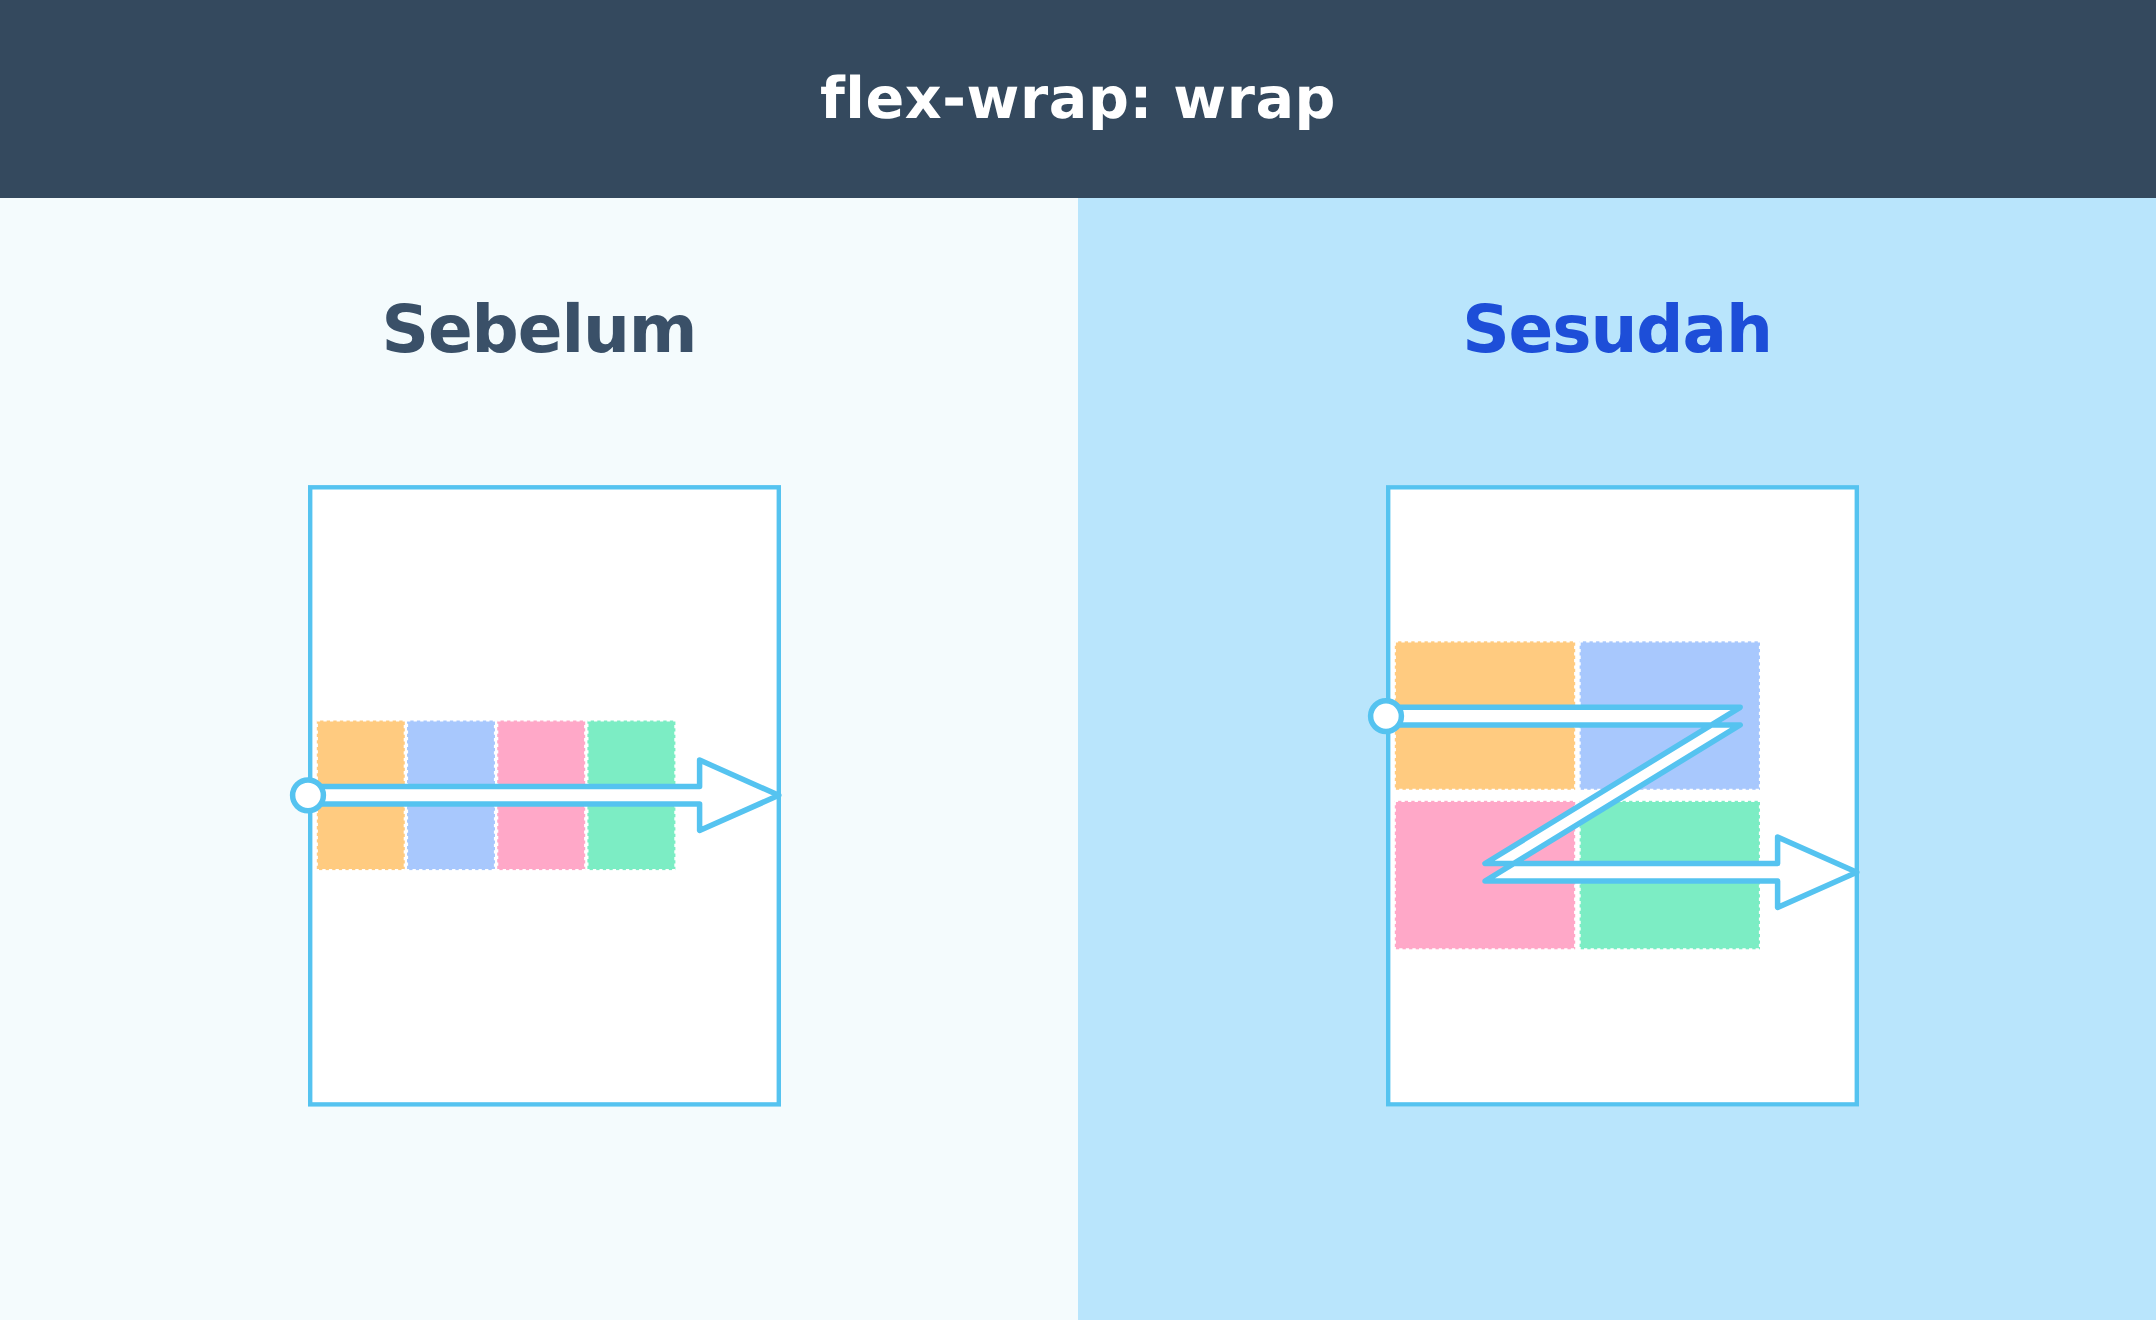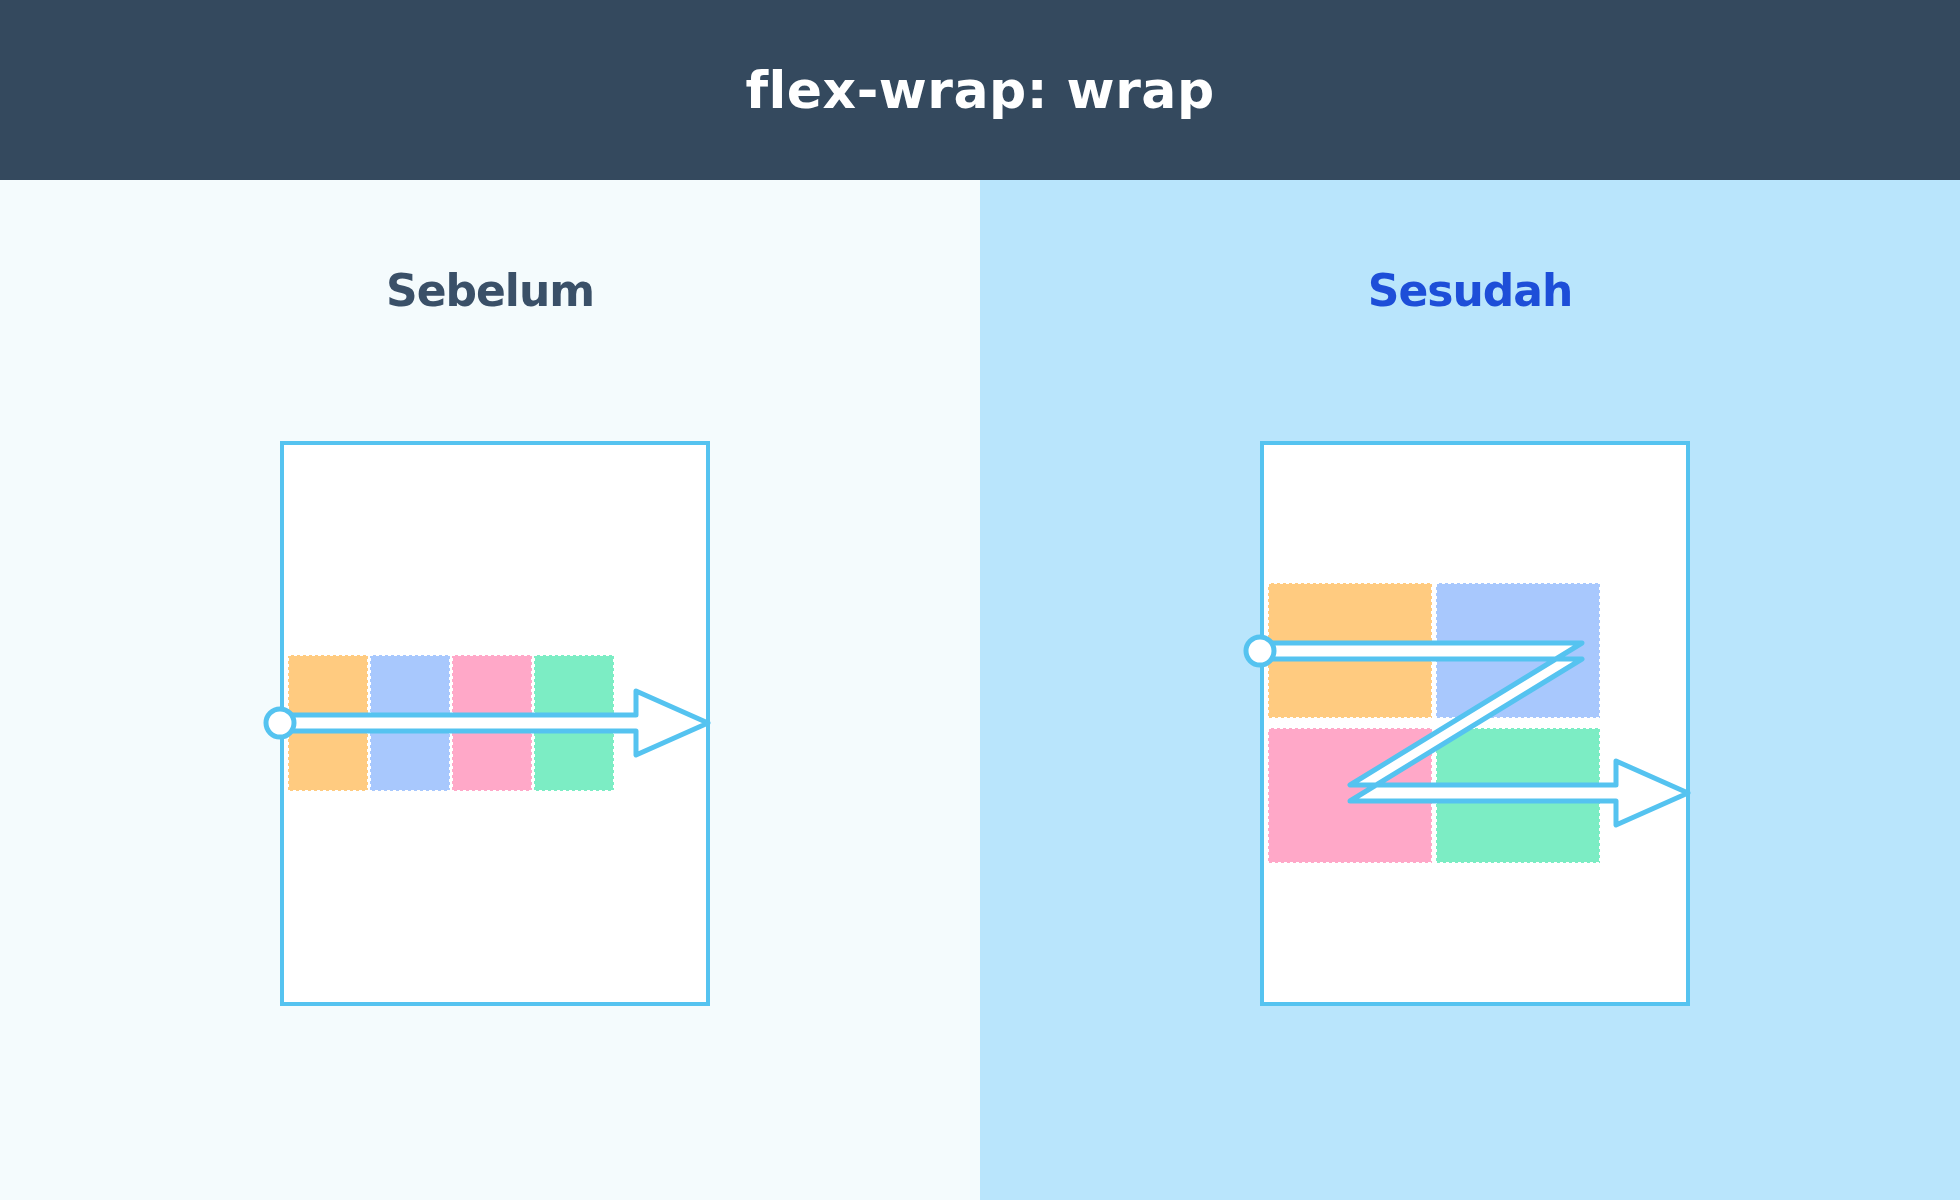--- a/index.html
+++ b/index.html
@@ -31,21 +31,21 @@
     position:absolute; left:0; top:180px; width:1960px; height:1020px;
     display:flex;
   }
   .panel { position:relative; height:1020px; }
   .panel-before { width:980px; background:#f4fbfd; }
   .panel-after  { width:980px; background:#b9e5fc; }
 
   .panel-title {
     position:absolute; top:85px; left:0; width:100%;
     text-align:center;
-    font-size:44px;
+    font-size:60px;
     font-weight:bold;
     font-family:"DejaVu Sans", sans-serif;
     letter-spacing:-1px;
   }
   .panel-before .panel-title { color:#3a5068; }
   .panel-after  .panel-title { color:#1d4ed8; }
 
   
   .diagram {
     position:absolute;

